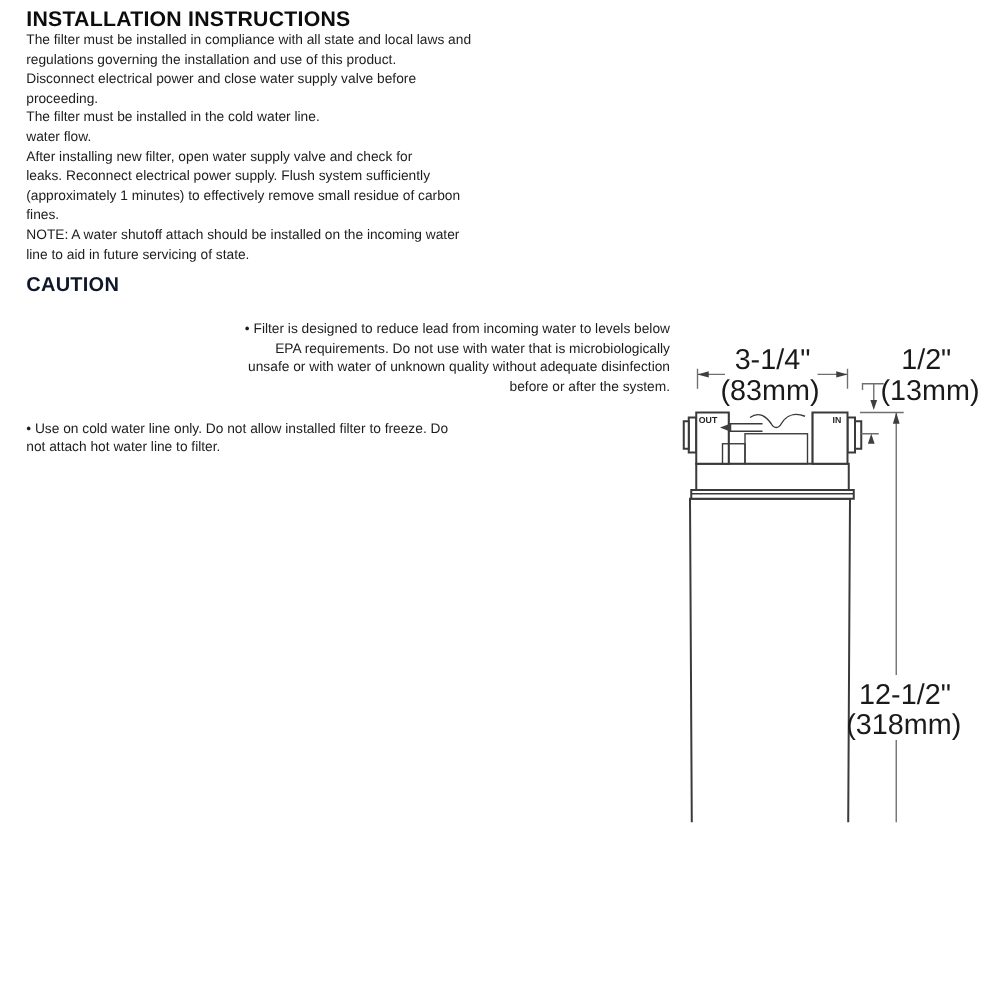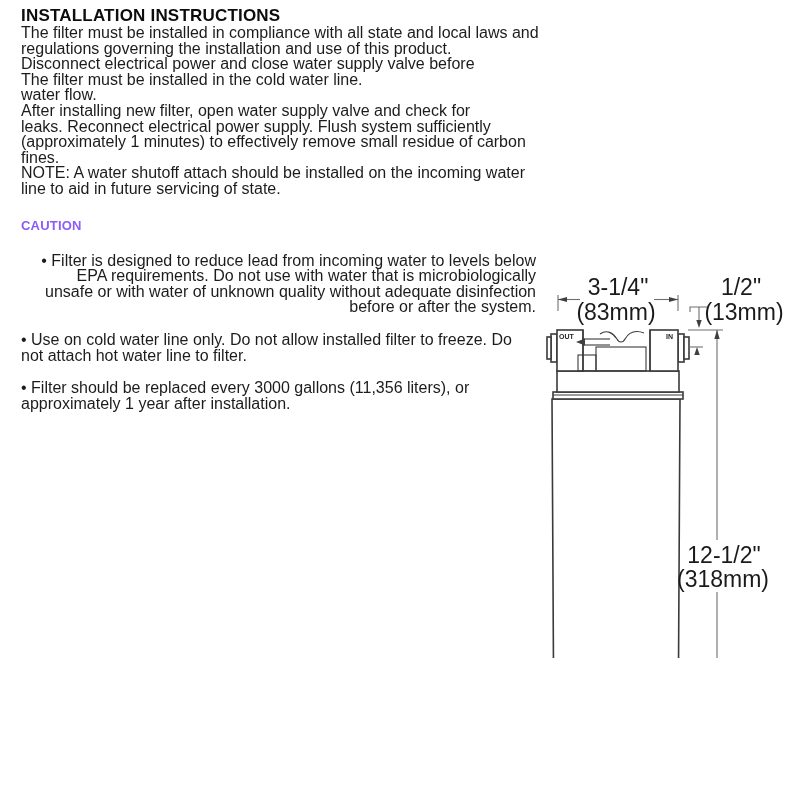--- a/index.html
+++ b/index.html
@@ -2,66 +2,63 @@
 <html><head>
 <meta charset="utf-8">
 <style>
   html,body{margin:0;padding:0;background:#ffffff;}
   .page{
     position:relative;width:800px;height:658px;background:#ffffff;overflow:hidden;
     font-family:"Liberation Sans","DejaVu Sans",sans-serif;color:#161616;
   }
   .text-col{position:absolute;left:21px;top:7px;width:515px;}
   .doc-title{font-size:17px;font-weight:700;letter-spacing:.2px;line-height:18px;color:#0d0d0d;}
-  .ln{font-size:16px;line-height:15.6px;white-space:pre;color:#1c1c1c;}
-  .caution-title{font-size:13px;font-weight:700;letter-spacing:.2px;line-height:16px;margin-top:21px;color:#8b5cf6;}
+  .ln{font-size:11px;line-height:15.6px;white-space:pre;color:#1c1c1c;}
+  .caution-title{font-size:16px;font-weight:700;letter-spacing:.2px;line-height:16px;margin-top:9px;color:#0f172a;}
   .para{margin-top:17px;}
   .para.first{margin-top:19px;text-align:right;}
   .diagram-wrap{position:absolute;left:540px;top:270px;width:260px;height:530px;}
   .dimtxt{font-family:"Liberation Sans","DejaVu Sans",sans-serif;font-size:23px;fill:#1a1a1a;}
   .porttxt{font-family:"Liberation Sans","DejaVu Sans",sans-serif;font-size:7px;font-weight:700;fill:#222;}
   svg .outline{fill:#ffffff;stroke:#3a3a3a;stroke-width:1.6;}
   svg .detail{fill:none;stroke:#3a3a3a;stroke-width:1.1;}
   svg .dim{stroke:#6f6f6f;stroke-width:1.1;fill:none;}
   svg .arr{fill:#3f3f3f;stroke:none;}
 </style>
 </head>
 <body>
 
 <div class="page">
 
   <div class="text-col">
     <div class="doc-title">INSTALLATION INSTRUCTIONS</div>
     <div class="ln">The filter must be installed in compliance with all state and local laws and</div>
     <div class="ln">regulations governing the installation and use of this product.</div>
     <div class="ln">Disconnect electrical power and close water supply valve before</div>
+    <div class="ln">proceeding.</div>
     <div class="ln">The filter must be installed in the cold water line.</div>
     <div class="ln">water flow.</div>
     <div class="ln">After installing new filter, open water supply valve and check for</div>
     <div class="ln">leaks. Reconnect electrical power supply. Flush system sufficiently</div>
     <div class="ln">(approximately 1 minutes) to effectively remove small residue of carbon</div>
     <div class="ln">fines.</div>
     <div class="ln">NOTE: A water shutoff attach should be installed on the incoming water</div>
     <div class="ln">line to aid in future servicing of state.</div>
 
     <div class="caution-title">CAUTION</div>
 
     <div class="para first">
       <div class="ln">• Filter is designed to reduce lead from incoming water to levels below</div>
       <div class="ln">EPA requirements. Do not use with water that is microbiologically</div>
       <div class="ln">unsafe or with water of unknown quality without adequate disinfection</div>
       <div class="ln">before or after the system.</div>
     </div>
     <div class="para">
       <div class="ln">• Use on cold water line only. Do not allow installed filter to freeze. Do</div>
       <div class="ln">not attach hot water line to filter.</div>
-    </div>
-    <div class="para">
-      <div class="ln">• Filter should be replaced every 3000 gallons (11,356 liters), or</div>
-      <div class="ln">approximately 1 year after installation.</div>
     </div>
   </div>
 
   <div class="diagram-wrap">
     <svg width="260" height="530" viewBox="0 0 260 530">
 
       <g>
         <path class="outline" d="M12,129 L140,129 L138,490 C138,516 129,524.5 104,524.5 L48,524.5 C23,524.5 14,516 14,490 Z"></path>
       </g>
 

